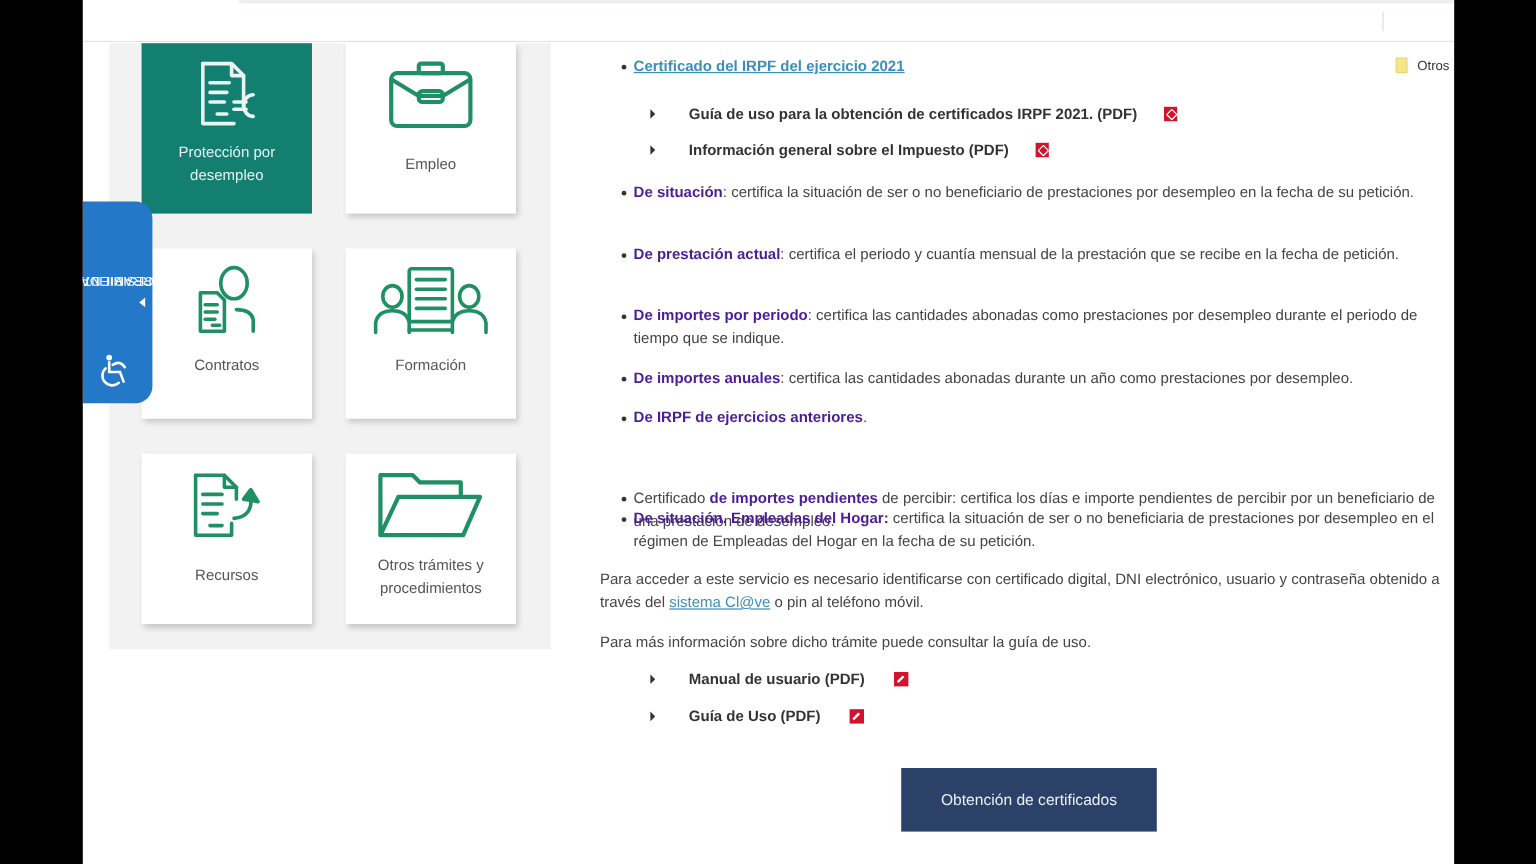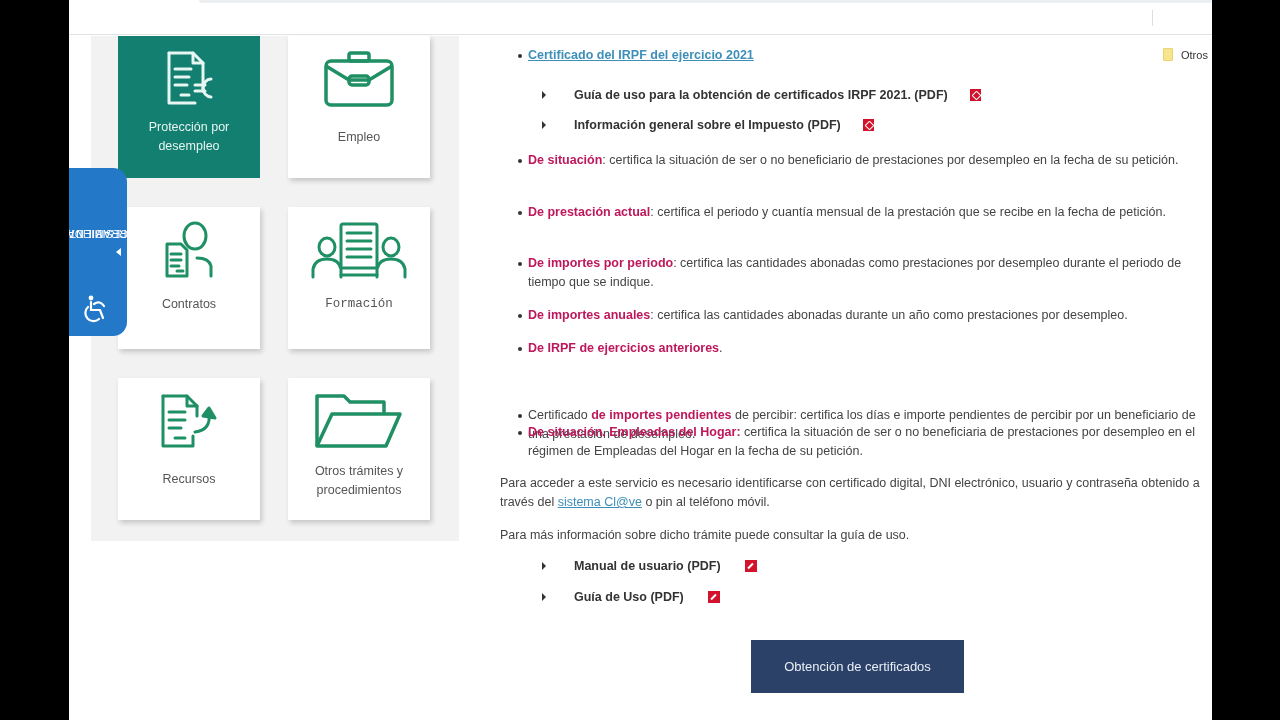--- a/index.html
+++ b/index.html
@@ -31,21 +31,21 @@
   .a11y-tab .vtext { position: absolute; left: 10px; top: 6px; width: 32px; height: 120px; display: flex; align-items: center; justify-content: center; }
   .a11y-tab .vtext span { display: block; transform: rotate(-90deg); white-space: nowrap; color: #fff; font-size: 10.5px; line-height: 12px; text-align: center; letter-spacing: 0.3px; }
   .a11y-tab .caret { position: absolute; left: 47px; top: 80px; width: 0; height: 0; border-top: 4px solid transparent; border-bottom: 4px solid transparent; border-right: 5px solid #fff; }
   .a11y-tab .wheel { position: absolute; left: 13px; top: 126px; }
 
   
   .content { position: absolute; left: 431px; top: 0; width: 712px; color: #444; font-size: 12.5px; }
   .bullet-list { position: absolute; left: 28px; width: 680px; }
   .bullet { position: absolute; left: 0; width: 680px; line-height: 19px; }
   .bullet::before { content: ""; position: absolute; left: -10px; top: 8px; width: 4px; height: 4px; border-radius: 50%; background: #333; }
-  .bullet b { color: #be185d; font-weight: bold; }
+  .bullet b { color: #4c1d95; font-weight: bold; }
   .link { color: #3d8fb8; text-decoration: underline; cursor: pointer; }
 
   .sub-item { position: absolute; left: 42px; display: flex; align-items: center; gap: 20px; font-weight: bold; color: #333; font-size: 12.5px; cursor: pointer; }
   .sub-item .tri { width: 0; height: 0; border-top: 4px solid transparent; border-bottom: 4px solid transparent; border-left: 4px solid #333; margin-right: 8px; }
   .pdf-icon { width: 11px; height: 12px; background: #d3122c; display: inline-block; position: relative; margin-left: 2px; }
   .pdf-icon::after { content: ""; position: absolute; left: 3px; top: 3px; width: 5px; height: 5px; border: 1px solid #fff; border-radius: 1px; transform: rotate(45deg); }
   .ext-icon { width: 12px; height: 12px; background: #d3122c; display: inline-block; position: relative; margin-left: 4px; }
   .ext-icon::after { content: ""; position: absolute; left: 2px; top: 5px; width: 7px; height: 2px; background: #fff; transform: rotate(-45deg); }
 
   .para { position: absolute; left: 0; width: 712px; line-height: 19px; color: #444; }
@@ -124,21 +124,21 @@
           <line x1="36" y1="20" x2="60" y2="20"></line>
           <line x1="36" y1="28" x2="60" y2="28"></line>
           <line x1="36" y1="36" x2="60" y2="36"></line>
           <ellipse cx="16" cy="26" rx="8" ry="9"></ellipse>
           <path d="M2 56 V48 Q4 38 16 38 Q28 38 30 48 V56"></path>
           <ellipse cx="80" cy="26" rx="8" ry="9"></ellipse>
           <path d="M66 56 V48 Q68 38 80 38 Q92 38 94 48 V56"></path>
           <line x1="30" y1="54" x2="66" y2="54"></line>
         </svg>
       </div>
-      <div class="label" style="margin-top:14px;font-family:Liberation Mono, monospace;">Formación</div>
+      <div class="label" style="margin-top:14px;">Formación</div>
     </div>
 
     <div class="tile" style="left:27px; top:342px;">
       <div class="icon" style="margin-top:12px;">
         <svg width="60" height="58" viewBox="0 0 60 58" fill="none" stroke="#1f8f64" stroke-width="3" stroke-linejoin="round" stroke-linecap="round">
           <path d="M4 4 H28 L38 14 V24"></path>
           <path d="M4 4 V54 H34 V44"></path>
           <path d="M28 4 V14 H38"></path>
           <line x1="10" y1="20" x2="26" y2="20"></line>
           <line x1="10" y1="28" x2="26" y2="28"></line>

